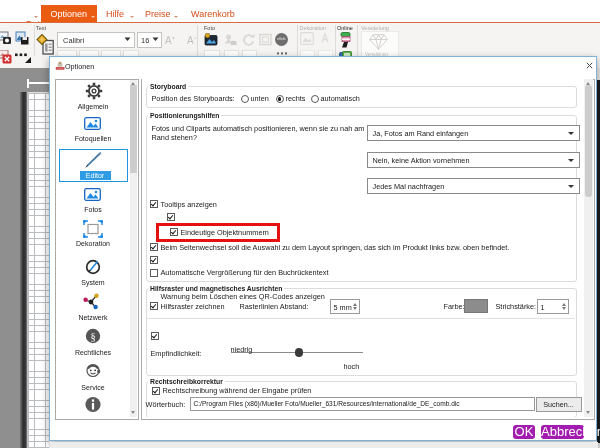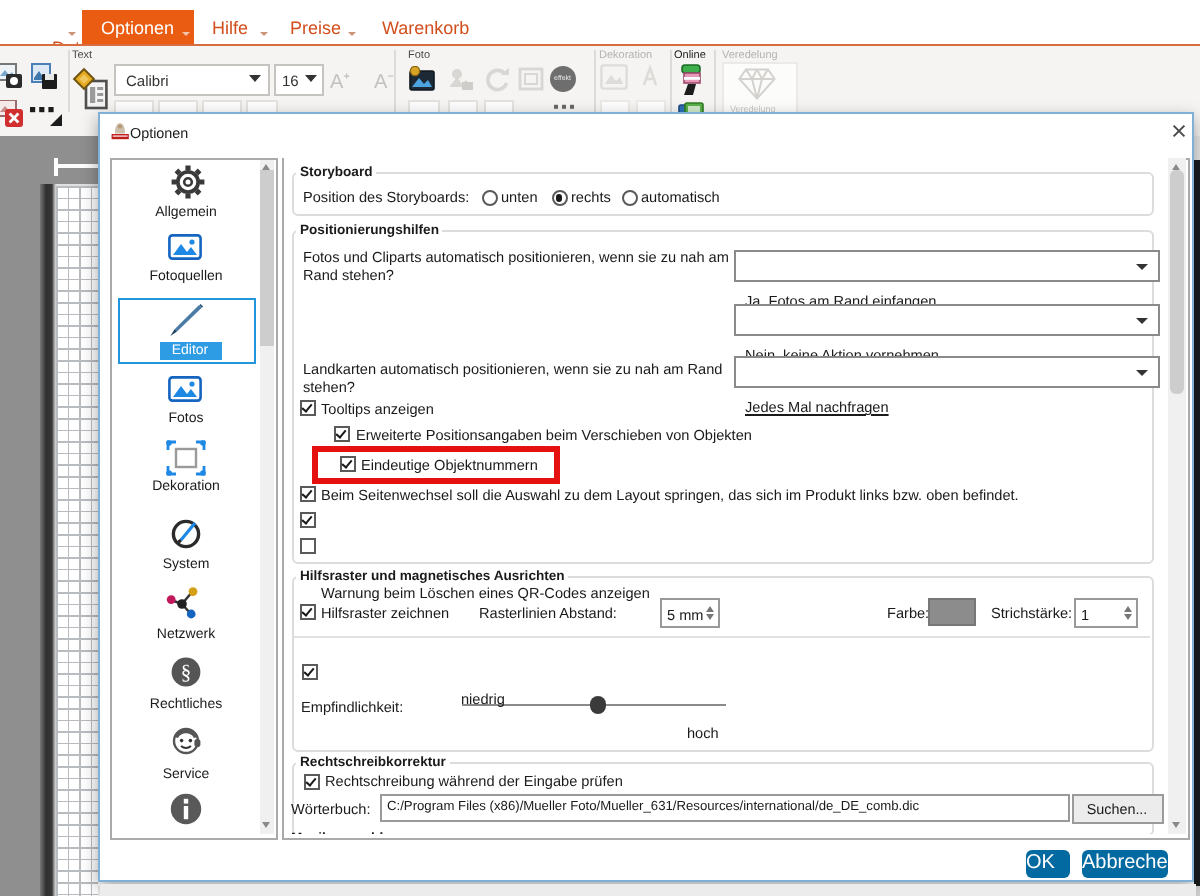--- a/index.html
+++ b/index.html
@@ -37,33 +37,33 @@
   
   .cb{position:absolute;width:6px;height:6px;border:1px solid #5a5a5a;background:#fff;}
   .cb.c::after{content:"";position:absolute;left:1px;top:0px;width:2px;height:4px;
      border:solid #1a1a1a;border-width:0 1.2px 1.2px 0;transform:rotate(40deg);}
   
   .rd{position:absolute;width:6px;height:6px;border:1px solid #5a5a5a;border-radius:50%;background:#fff;}
   .rd.c::after{content:"";position:absolute;left:1.2px;top:1.2px;width:3.6px;height:3.6px;border-radius:50%;background:#1a1a1a;}
 
   
   .sel{position:absolute;background:#fff;border:1px solid #8a8a8a;font-size:7.3px;color:#1a1a1a;}
-  .sel span{position:absolute;left:5px;top:20px;white-space:nowrap;text-decoration:underline;}
+  .sel span{position:absolute;left:5px;top:3px;white-space:nowrap;}
   .sel::after{content:"";position:absolute;right:5px;top:6px;width:0;height:0;
      border-left:3px solid transparent;border-right:3px solid transparent;border-top:3.5px solid #333;}
 
   
   .spin{position:absolute;background:#fff;border:1px solid #999;font-size:7.3px;color:#1a1a1a;}
   .spin span{position:absolute;left:3px;top:3px;white-space:nowrap;}
   .spin i{position:absolute;right:2px;width:0;height:0;border-left:2.5px solid transparent;border-right:2.5px solid transparent;}
   .spin i.up{top:3px;border-bottom:3px solid #777;}
   .spin i.dn{bottom:3px;border-top:3px solid #777;}
 
-  .btn-dark{position:absolute;background:#0369a1;border-radius:3px;color:#fff;
-     font-size:10px;text-align:left;}
+  .btn-dark{position:absolute;background:#a21caf;border-radius:3px;color:#fff;
+     font-size:13px;text-align:center;}
 
   
   .sbtrack{position:absolute;background:#f0f0f0;}
   .sbthumb{position:absolute;background:#cdcdcd;}
   .sbarr{position:absolute;width:0;height:0;border-left:2.5px solid transparent;border-right:2.5px solid transparent;}
 
   .sideitem{font-size:7px;color:#1a1a1a;text-align:center;position:absolute;width:70px;}
 </style>
 </head>
 <body>
@@ -356,37 +356,36 @@
       <div class="grp" style="left:4px;top:36px;width:429px;height:165px;">
         <div class="glab">Positionierungshilfen</div>
       </div>
       <div class="txt" style="left:10px;top:44.5px;">Fotos und Cliparts automatisch positionieren, wenn sie zu nah am<br>Rand stehen?</div>
       <div class="sel" style="left:225px;top:46px;width:211px;height:14px;">
           <span>Ja, Fotos am Rand einfangen</span>
         </div>
       <div class="sel" style="left:225px;top:73px;width:211px;height:14px;">
           <span>Nein, keine Aktion vornehmen</span>
         </div>
-      <div class="txt" style="left:10px;top:100.5px;">Landkarten automatisch positionieren, wenn sie zu nah am Rand<br>stehen?</div>
       <div class="sel" style="left:225px;top:99px;width:211px;height:14px;">
           <span>Jedes Mal nachfragen</span>
         </div>
 
       <div class="cb c" style="left:8px;top:121px;"></div>
       <div class="txt" style="left:19px;top:120.5px;">Tooltips anzeigen</div>
       <div class="cb c" style="left:25.5px;top:134px;"></div>
-      <div class="txt" style="left:36.5px;top:133.5px;">Erweiterte Positionsangaben beim Verschieben von Objekten</div>
       <div class="abs" style="left:14px;top:144px;width:118px;height:13px;border:3px solid #e51010;"></div>
       <div class="cb c" style="left:28px;top:149px;"></div>
       <div class="txt" style="left:39px;top:148.5px;">Eindeutige Objektnummern</div>
       <div class="cb c" style="left:8px;top:164px;"></div>
       <div class="txt" style="left:19px;top:163.5px;">Beim Seitenwechsel soll die Auswahl zu dem Layout springen, das sich im Produkt links bzw. oben befindet.</div>
       <div class="cb c" style="left:8px;top:177px;"></div>
       <div class="txt" style="left:19px;top:176.5px;margin-top:36px;">Warnung beim Löschen eines QR-Codes anzeigen</div>
       <div class="cb" style="left:8px;top:189.5px;"></div>
+      <div class="txt" style="left:19px;top:189px;">Automatische Vergrößerung für den Buchrückentext</div>
 
       <div class="grp" style="left:4px;top:209px;width:429px;height:86px;">
         <div class="glab">Hilfsraster und magnetisches Ausrichten</div>
       </div>
       <div class="cb c" style="left:8px;top:223px;"></div>
       <div class="txt" style="left:19px;top:222.5px;text-align:right;">Hilfsraster zeichnen</div>
       <div class="txt" style="left:98px;top:222.5px;">Rasterlinien Abstand:</div>
       <div class="spin" style="left:188px;top:219.5px;width:28px;height:13px;">
           <span>5 mm</span>
           <i class="up"></i>

